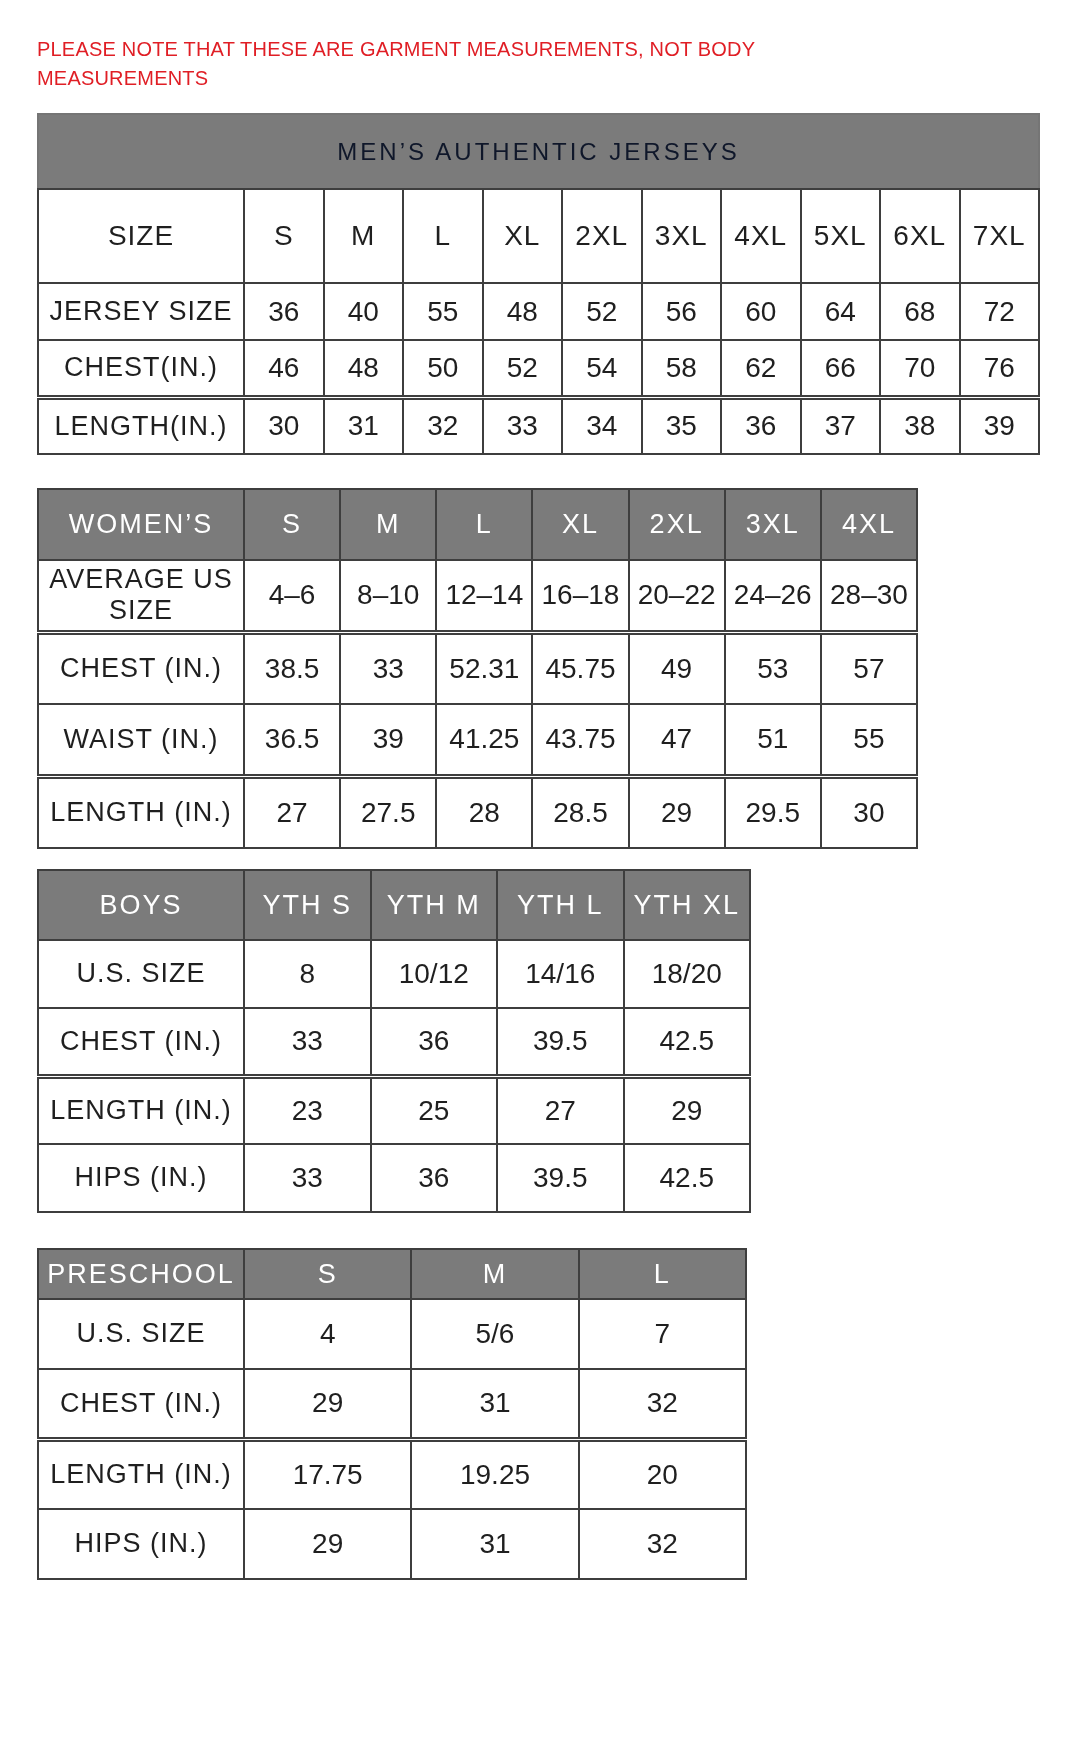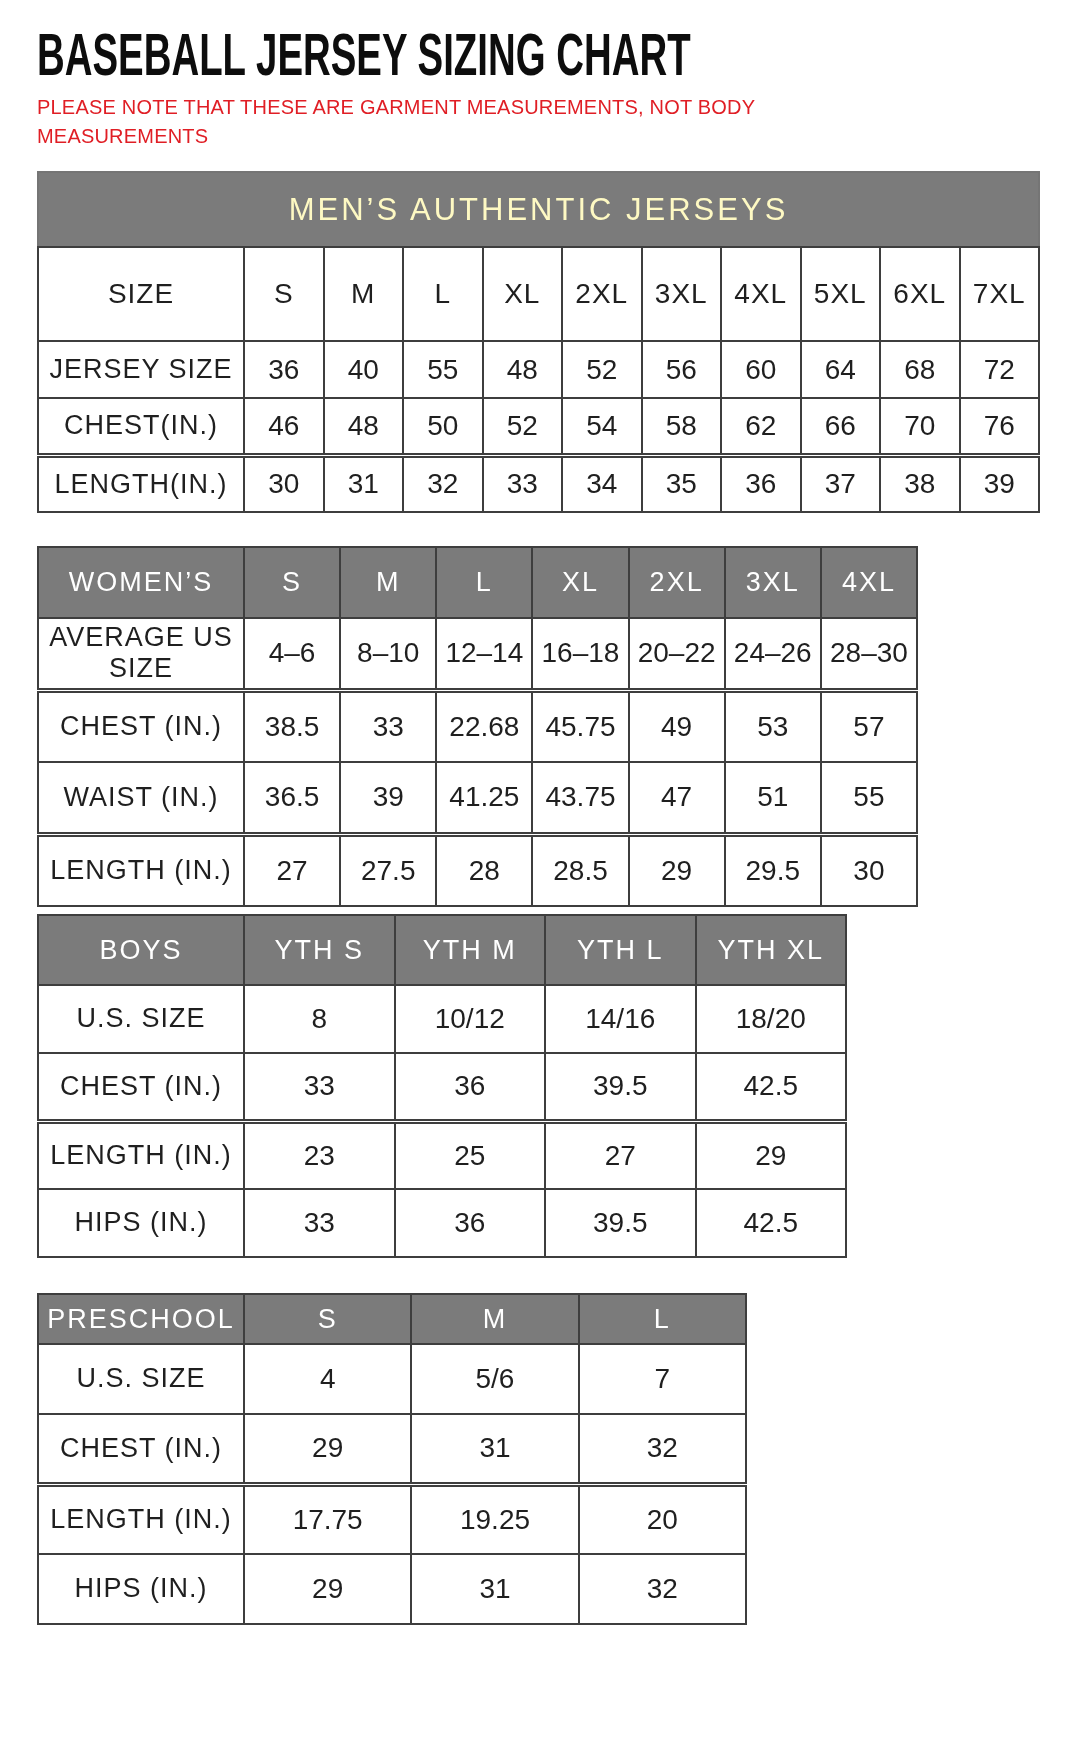--- a/index.html
+++ b/index.html
@@ -63,22 +63,22 @@
     color:#1f1f1f;
     overflow:hidden;
   }
   td.row-label{
     font-size:27px;
     letter-spacing:1px;
     line-height:1.15;
   }
   .banner-cell{
     background:var(--header-gray);
-    color:#fef9c3;
-    font-size:31px;
+    color:#0f172a;
+    font-size:24px;
     letter-spacing:3px;
     border:2px solid #757575;
     border-bottom:2px solid var(--border-dark);
   }
   .gray-head .head-row th{
     background:var(--header-gray);
     color:#ffffff;
     font-size:27px;
     letter-spacing:2px;
     font-weight:400;
@@ -93,21 +93,21 @@
   
   .tbl-mens{width:1003px;margin-top:20px;}
   .tbl-mens tr{height:57px;}
   .tbl-mens .banner-row{height:75px;}
   .tbl-mens .head-row{height:94px;}
 
   .tbl-womens{width:881px;margin-top:33px;}
   .tbl-womens tr{height:72px;}
   .tbl-womens .head-row{height:71px;}
 
-  .tbl-boys{width:810px;margin-top:7px;}
+  .tbl-boys{width:714px;margin-top:20px;}
   .tbl-boys tr{height:68px;}
   .tbl-boys .head-row{height:70px;}
 
   .tbl-pre{width:710px;margin-top:35px;}
   .tbl-pre tr{height:70px;}
   .tbl-pre .head-row{height:50px;}
 
   
   .tbl-mens tr:nth-child(5) td{border-top:5px double var(--border-dark);}
   .tbl-womens tr:nth-child(3) td{border-top:5px double var(--border-dark);}
@@ -122,21 +122,20 @@
     letter-spacing:0.3px;
     color:var(--accent-red);
     white-space:nowrap;
   }
 </style>
 </head>
 <body>
 
 <div class="page">
 
-  <h1 class="title"><span class="condense">BASEBALL JERSEY SIZING CHART</span></h1>
 
   <div class="note">PLEASE NOTE THAT THESE ARE GARMENT MEASUREMENTS, NOT BODY MEASUREMENTS</div>
 
   <table class="tbl-mens banner-table">
       <colgroup>
         <col class="label-col">
         <col>
         <col>
         <col>
         <col>
@@ -235,21 +234,21 @@
           <td>12–14</td>
           <td>16–18</td>
           <td>20–22</td>
           <td>24–26</td>
           <td>28–30</td>
         </tr>
         <tr>
           <td class="row-label">CHEST (IN.)</td>
           <td>38.5</td>
           <td>33</td>
-          <td>22.68</td>
+          <td>52.31</td>
           <td>45.75</td>
           <td>49</td>
           <td>53</td>
           <td>57</td>
         </tr>
         <tr>
           <td class="row-label">WAIST (IN.)</td>
           <td>36.5</td>
           <td>39</td>
           <td>41.25</td>

